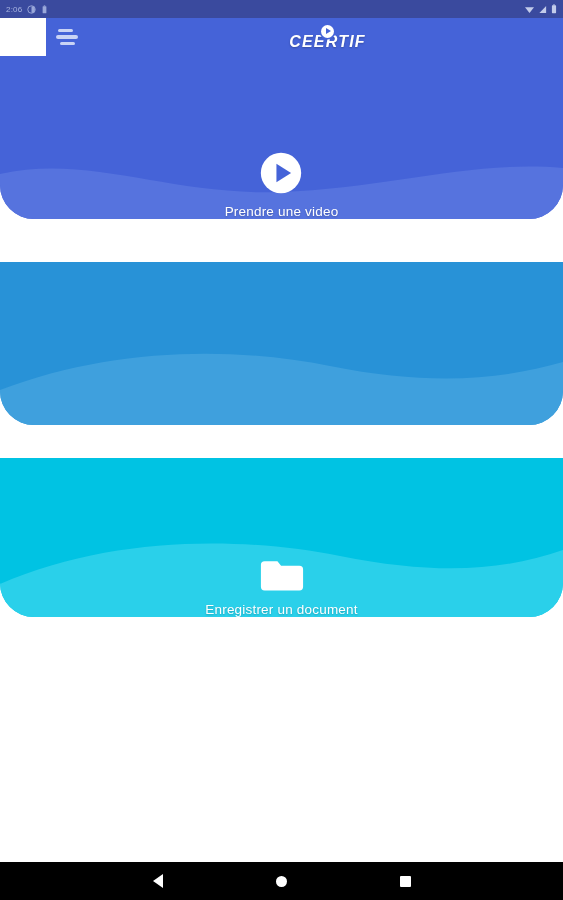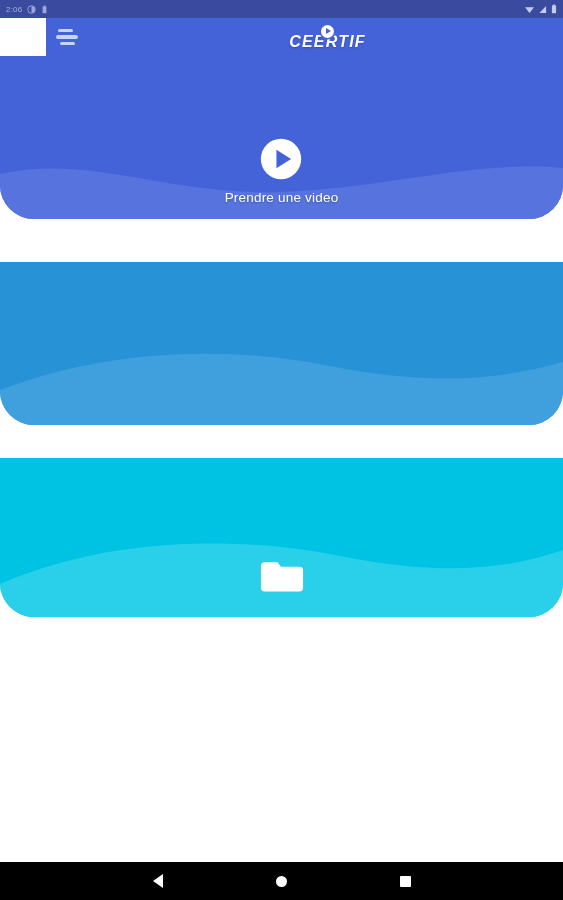--- a/index.html
+++ b/index.html
@@ -67,21 +67,21 @@
     position:absolute; left:0; width:563px;
     border-bottom-left-radius:34px; border-bottom-right-radius:34px;
     overflow:hidden;
     display:flex; flex-direction:column; align-items:center; justify-content:flex-end;
     cursor:pointer;
   }
   .card-wave{ position:absolute; left:0; bottom:0; width:100%; height:100%; }
   .card-inner{
     position:relative; z-index:2;
     display:flex; flex-direction:column; align-items:center;
-    padding-bottom:14px;
+    padding-bottom:0;
   }
   .card-icon{ margin-bottom:9px; display:block; }
   .card-label{
     color:#ffffff; font-size:13.5px; letter-spacing:.2px;
     text-shadow:0 1px 2px rgba(0,0,0,.22);
   }
 
   #card-video { top:56px;  height:163px; background:#4563d8; }
   #card-photo { top:262px; height:163px; background:#2892d7; }
   #card-doc   { top:458px; height:159px; background:#00c3e3; }
@@ -164,20 +164,21 @@
 </div>
 
 <div class="card" id="card-doc">
   <svg class="card-wave" viewBox="0 0 563 159" preserveAspectRatio="none">
     <path d="M0 126 C 110 78, 240 78, 340 98 C 440 118, 505 112, 563 92 L563 159 L0 159 Z" fill="#2ad0ea"></path>
   </svg>
   <div class="card-inner">
     <svg class="card-icon" width="44" height="38" viewBox="0 0 48 40">
       <path d="M5 6 h14 l4 5 h20 a4 4 0 0 1 4 4 v19 a4 4 0 0 1 -4 4 h-38 a4 4 0 0 1 -4 -4 v-24 a4 4 0 0 1 4 -4 z" fill="#ffffff"></path>
     </svg>
+    <span class="card-label">Enregistrer un document</span>
   </div>
 </div>
 
 <div class="nav-bar">
   <div class="nav-key">
     <span class="nav-back"></span>
   </div>
   <div class="nav-key">
     <span class="nav-home"></span>
   </div>

